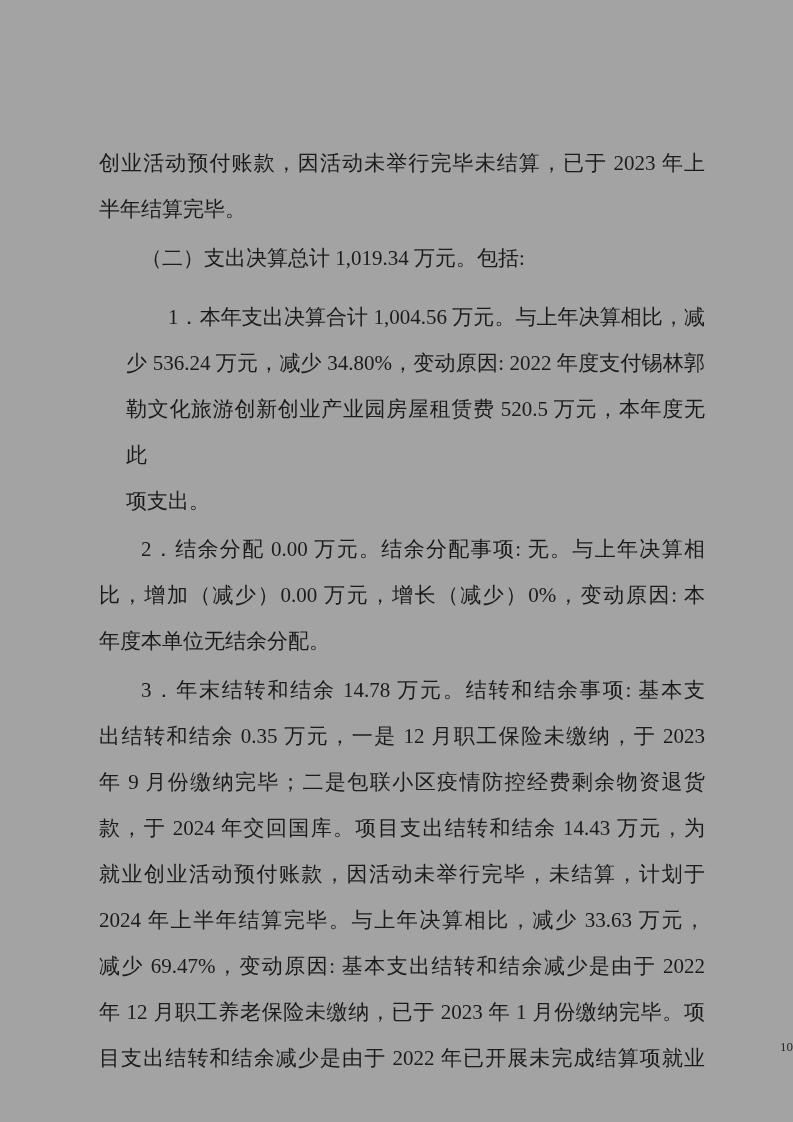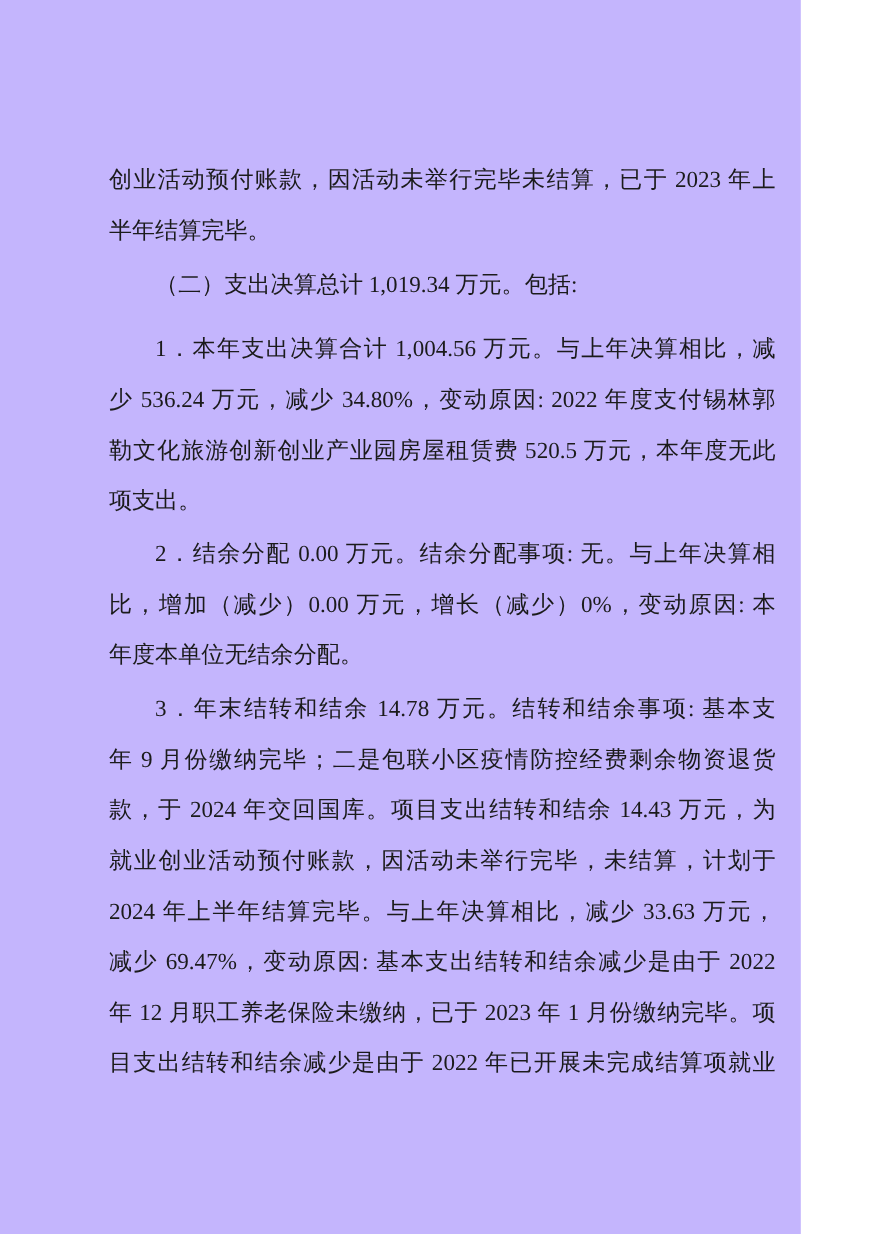--- a/index.html
+++ b/index.html
@@ -2,23 +2,23 @@
 <html><head>
 <meta charset="utf-8">
 <style>
   html, body {
     margin: 0;
     padding: 0;
     background: #ffffff;
   }
   .page {
     position: relative;
-    width: 728px;
+    width: 793px;
     height: 1122px;
-    background: #c4b5fd;
+    background: #a3a3a3;
     overflow: hidden;
     font-family: "Liberation Serif", "DejaVu Serif", serif;
   }
   .content {
     position: absolute;
     left: 99px;
     top: 140px;
     width: 606px;
     font-size: 21px;
     line-height: 46px;
@@ -35,21 +35,21 @@
   .line.last {
     text-align-last: left;
   }
   .line.indent {
     text-indent: 2em;
   }
   .heading .line {
     font-weight: 400;
   }
   .m-heading { margin-top: 3px; }
-  .m-item1   { margin-top: 13px; }
+  .m-item1   { margin-top: 13px; margin-left: 27px; }
   .m-item2   { margin-top: 2px; }
   .m-item3   { margin-top: 3px; }
   .footer {
     position: absolute;
     top: 1038px;
     left: 0;
     width: 793px;
     text-align: right;
     font-size: 13px;
     line-height: 18px;
@@ -80,20 +80,21 @@
     </div>
 
     <div class="para m-item2">
       <div class="line indent">2．结余分配 0.00 万元。结余分配事项: 无。与上年决算相</div>
       <div class="line">比，增加（减少）0.00 万元，增长（减少）0%，变动原因: 本</div>
       <div class="line last">年度本单位无结余分配。</div>
     </div>
 
     <div class="para m-item3">
       <div class="line indent">3．年末结转和结余 14.78 万元。结转和结余事项: 基本支</div>
+      <div class="line">出结转和结余 0.35 万元，一是 12 月职工保险未缴纳，于 2023</div>
       <div class="line">年 9 月份缴纳完毕；二是包联小区疫情防控经费剩余物资退货</div>
       <div class="line">款，于 2024 年交回国库。项目支出结转和结余 14.43 万元，为</div>
       <div class="line">就业创业活动预付账款，因活动未举行完毕，未结算，计划于</div>
       <div class="line">2024 年上半年结算完毕。与上年决算相比，减少 33.63 万元，</div>
       <div class="line">减少 69.47%，变动原因: 基本支出结转和结余减少是由于 2022</div>
       <div class="line">年 12 月职工养老保险未缴纳，已于 2023 年 1 月份缴纳完毕。项</div>
       <div class="line">目支出结转和结余减少是由于 2022 年已开展未完成结算项就业</div>
     </div>
 
   </div>

